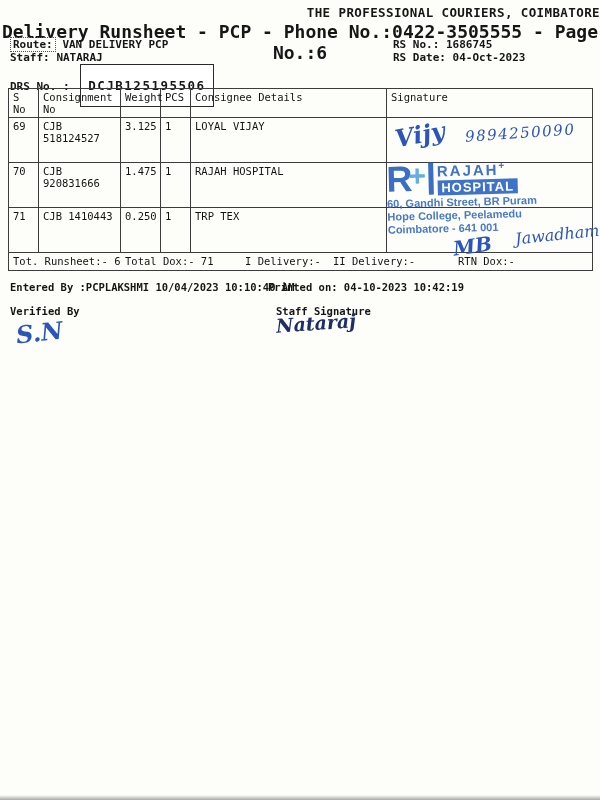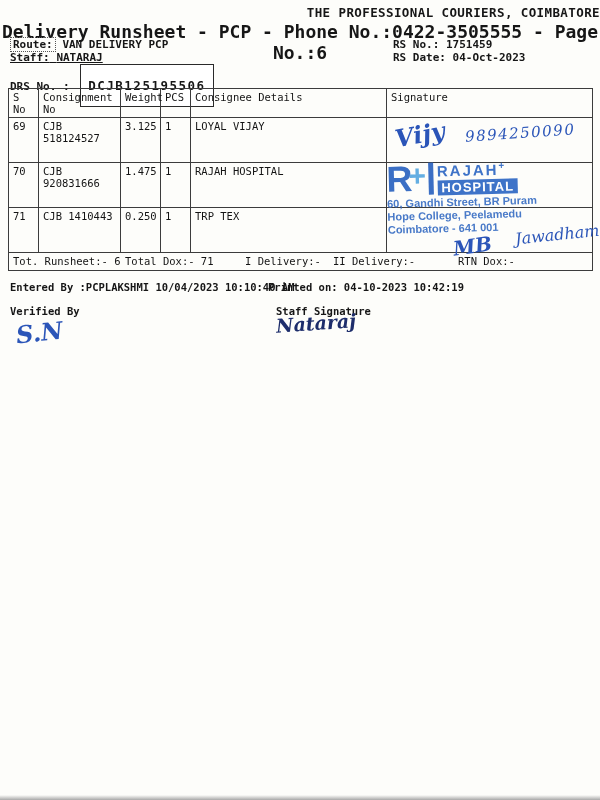--- a/index.html
+++ b/index.html
@@ -14,21 +14,21 @@
     content:""; position:absolute; left:0; right:0; bottom:0; height:5px;
     background:linear-gradient(to bottom,#fdfdfa,#a8a8a8);
   }
   .abs { position:absolute; }
 
   .title    { top:5px;  left:0; width:100%; text-align:right; font-weight:bold; font-size:12.5px; letter-spacing:.4px; }
   .subtitle { top:21px; left:0; width:100%; text-align:center; font-weight:bold; font-size:18px; }
 
   .info-line { font-size:11px; font-weight:bold; white-space:nowrap;text-align:center; }
   .line-route { top:38px; left:10px; }
-  .line-staff { top:51px; left:10px;text-decoration:underline; }
+  .line-staff { top:51px; left:10px; }
   .line-drs   { top:64px; left:10px; }
   .rs-no   { top:38px; left:393px; }
   .rs-date { top:51px; left:393px; }
   .boxed-label { border:1px dotted #555; padding:0 2px; }
   .drs-value {
     display:inline-block; border:1px solid #2a2a2a; padding:13px 7px; margin-left:4px;
     font-weight:bold; font-size:12.5px; letter-spacing:1.5px; background:#fff;
   }
 
   .doc-table {
@@ -94,21 +94,21 @@
 
 <div class="page">
 
   <div class="abs title">THE PROFESSIONAL COURIERS, COIMBATORE</div>
   <div class="abs subtitle">Delivery Runsheet - PCP - Phone No.:0422-3505555 - Page No.:6</div>
 
   <div class="abs info-line line-route">
     <span class="boxed-label">Route:</span>
     <span>VAN DELIVERY PCP</span>
   </div>
-  <div class="abs info-line rs-no">RS No.: 1751459</div>
+  <div class="abs info-line rs-no">RS No.: 1686745</div>
 
   <div class="abs info-line line-staff">
     <span>Staff:</span>
     <span>NATARAJ</span>
   </div>
   <div class="abs info-line rs-date">RS Date: 04-Oct-2023</div>
 
   <div class="abs info-line line-drs">
     <span>DRS No. :</span>
     <span class="drs-value">DCJB125195506</span>

